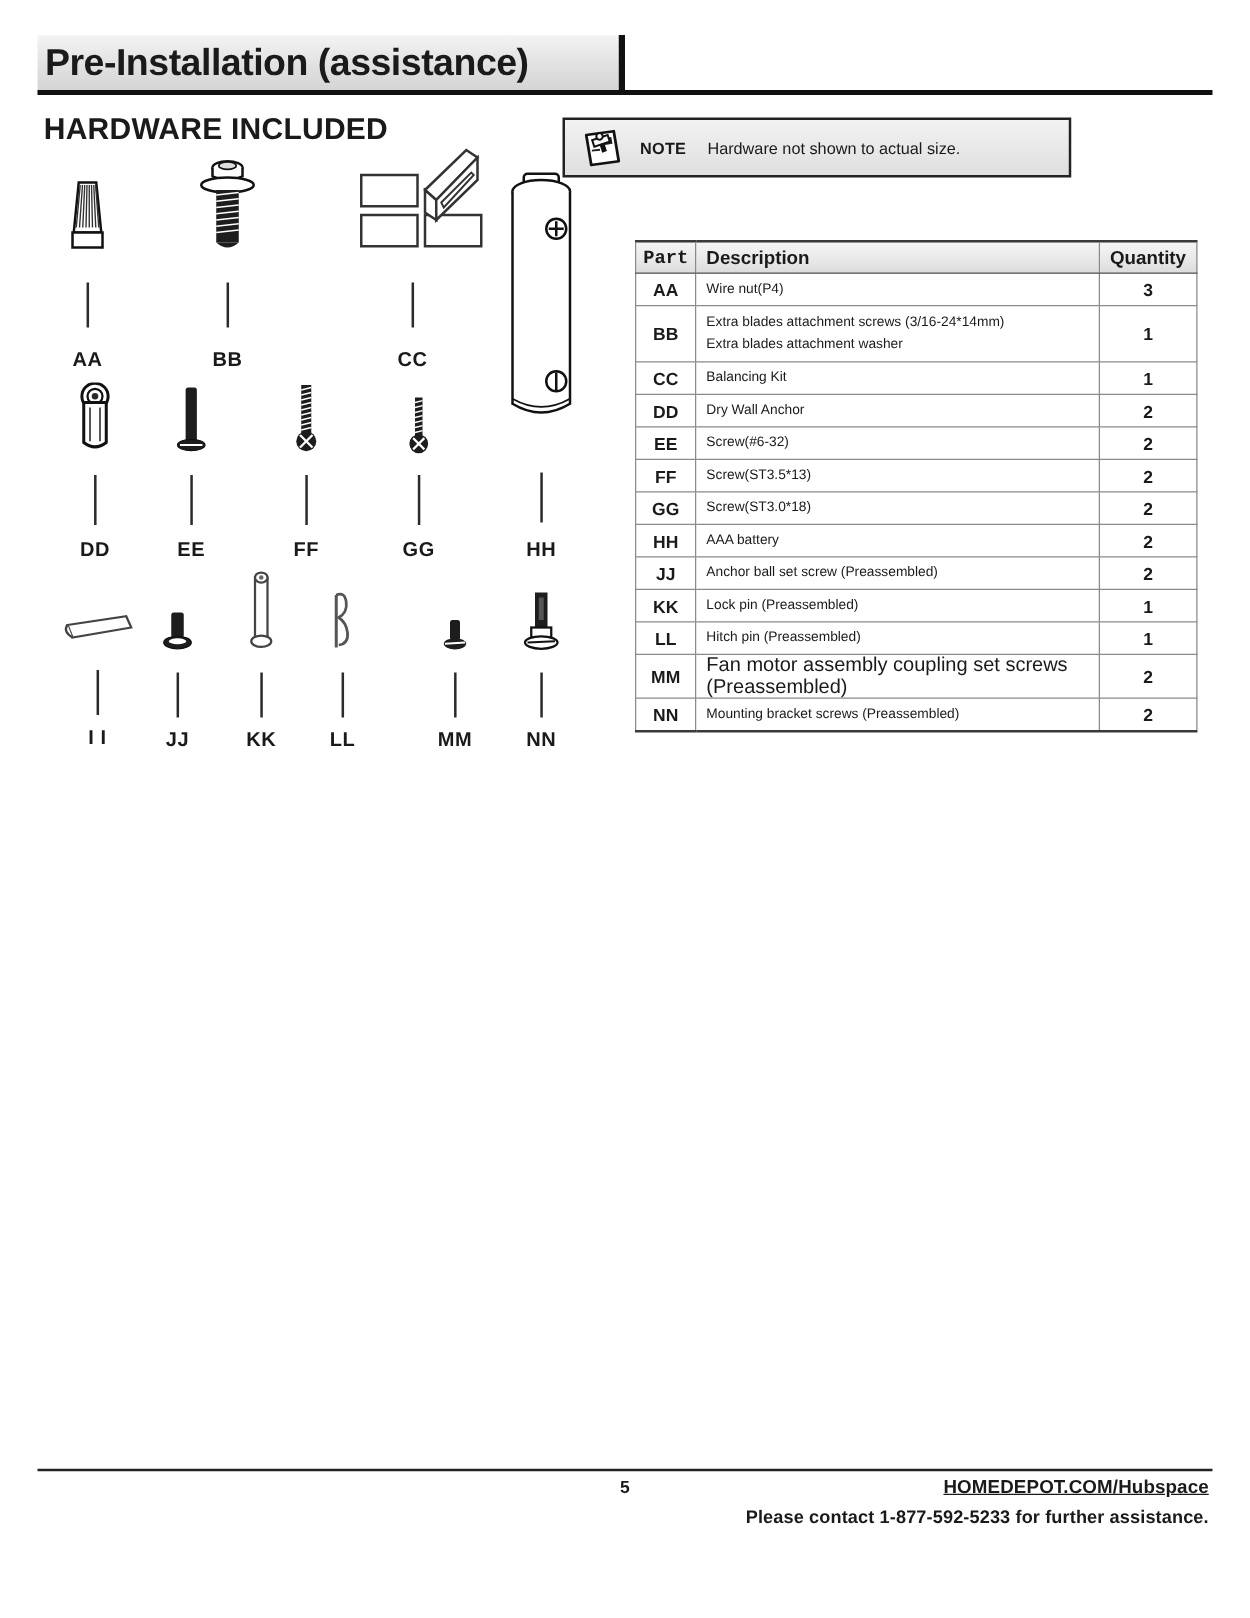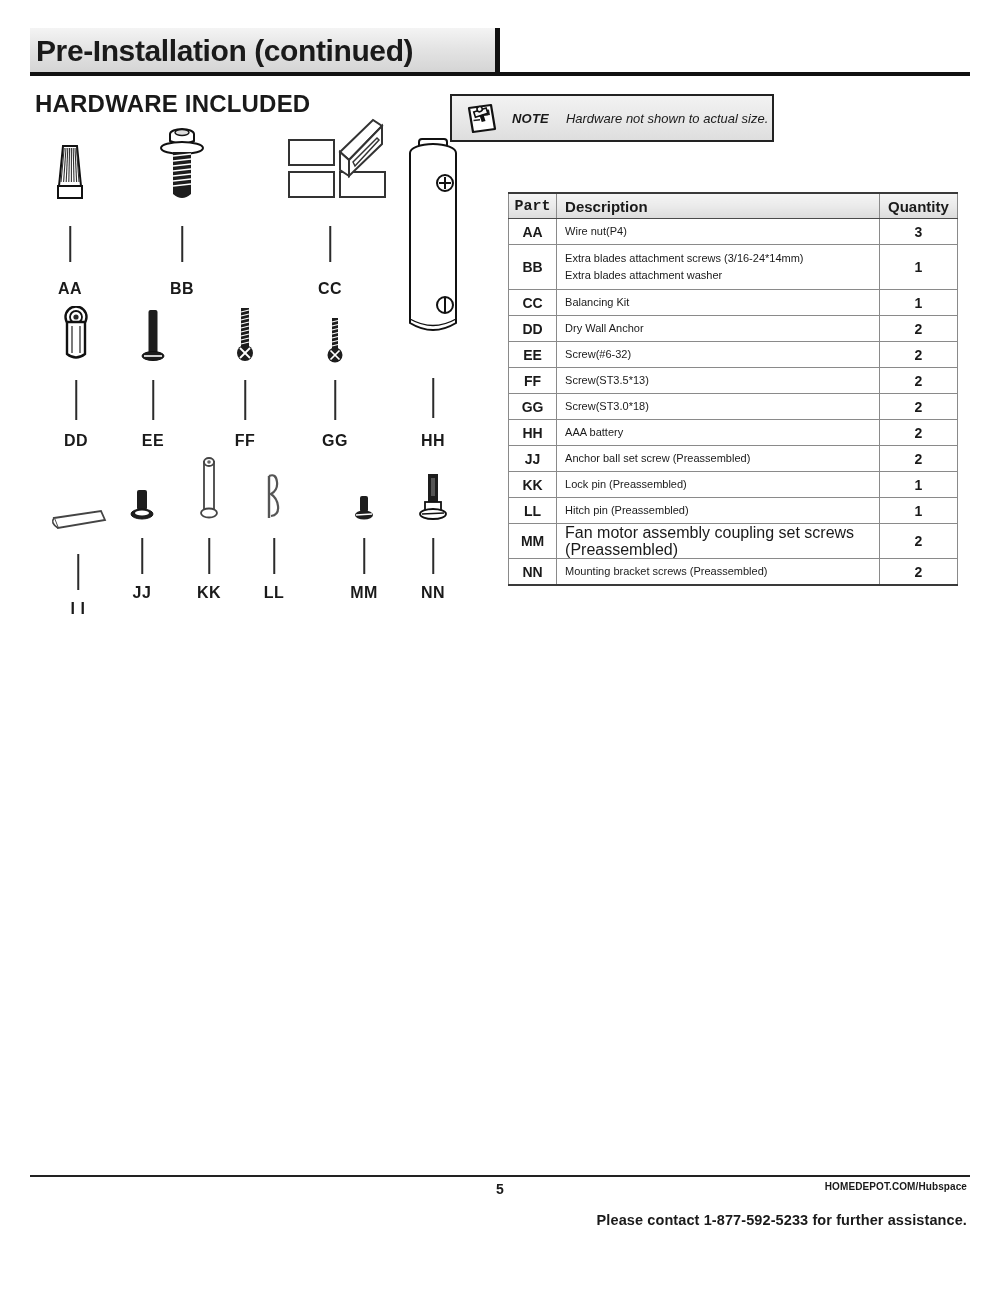--- a/index.html
+++ b/index.html
@@ -54,28 +54,27 @@
     font-size: 24px;
     font-weight: bold;
     letter-spacing: 0.2px;
   }
 
   
   #note-box {
     position: absolute;
     left: 450px;
     top: 94px;
-    width: 324px;
+    width: 407px;
     height: 48px;
     border: 2px solid #222;
     background: linear-gradient(to bottom, #f2f2f2 0%, #e7e7e7 60%, #dedede 100%);
     box-sizing: border-box;
     display: flex;
     align-items: center;
-    font-style: italic;
   }
   #note-icon {
     width: 34px;
     height: 32px;
     margin-left: 12px;
     flex: 0 0 auto;
   }
   #note-text-wrap {
     margin-left: 14px;
     display: flex;
@@ -197,36 +196,37 @@
     font-size: 14px;
     font-weight: bold;
   }
   #footer-right {
     position: absolute;
     right: 33px;
     top: 1181px;
     text-align: right;
   }
   #footer-site {
-    font-size: 10px;
+    font-size: 15px;
     font-weight: bold;
     letter-spacing: 0.1px;
+    text-decoration: underline;
   }
   #footer-contact {
     font-size: 14.5px;
     font-weight: bold;
-    margin-top: 20px;
+    margin-top: 8px;
     letter-spacing: 0.1px;
   }
 </style>
 </head>
 <body>
 
 <div id="page-title-bar"></div>
-<div id="page-title">Pre-Installation (continued)</div>
+<div id="page-title">Pre-Installation (assistance)</div>
 <div id="title-rule"></div>
 
 <div id="section-heading">HARDWARE INCLUDED</div>
 
 <div id="note-box">
   <svg id="note-icon" viewBox="0 0 34 32">
     <polygon points="5,6 27,3 31,27 9,30" fill="#ffffff" stroke="#111" stroke-width="2.2" stroke-linejoin="round"></polygon>
     <path d="M13,9 L25,7.5 L26,13 L14,14.5 Z" fill="#222"></path>
     <path d="M11,14 L24,12.5" stroke="#222" stroke-width="1.6"></path>
     <path d="M9.5,18.5 L16,17.8" stroke="#222" stroke-width="1.6"></path>
@@ -379,21 +379,21 @@
       <circle cx="39" cy="56" r="8" fill="#fff" stroke="#111" stroke-width="2"></circle>
       <line x1="33" y1="56" x2="45" y2="56" stroke="#111" stroke-width="2"></line>
       <line x1="39" y1="50" x2="39" y2="62" stroke="#111" stroke-width="2"></line>
       <circle cx="39" cy="178" r="8" fill="#fff" stroke="#111" stroke-width="2"></circle>
       <line x1="39" y1="171" x2="39" y2="185" stroke="#111" stroke-width="2"></line>
     </svg>
     <div class="hw-leader" style="top:228px; height:40px;"></div>
     <div class="hw-label" style="top:282px;">HH</div>
   </div>
 
-  <div class="hw-item" style="left:28px; top:326px; width:60px; height:150px;text-align:center;">
+  <div class="hw-item" style="left:28px; top:308px; width:60px; height:150px;text-align:center;">
     <svg class="hw-art" style="bottom:90px;" width="64" height="30" viewBox="0 0 64 30">
       <path d="M8,12 L55,5 L59,14 L12,22 Z" fill="#fff" stroke="#444" stroke-width="1.8"></path>
       <path d="M8,12 Q4,17 12,22" fill="#fff" stroke="#444" stroke-width="1.8"></path>
     </svg>
     <div class="hw-leader" style="top:78px; height:36px;"></div>
     <div class="hw-label" style="top:124px;">I I</div>
   </div>
 
   <div class="hw-item" style="left:92px; top:310px; width:60px; height:150px;">
     <svg class="hw-art" style="bottom:84px;" width="30" height="40" viewBox="0 0 30 40">

